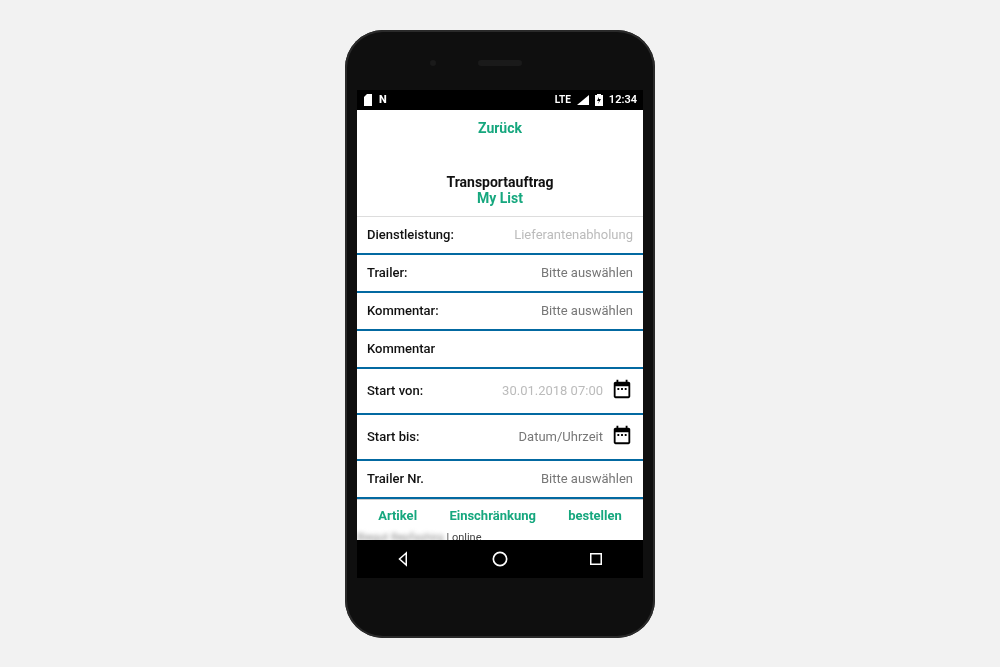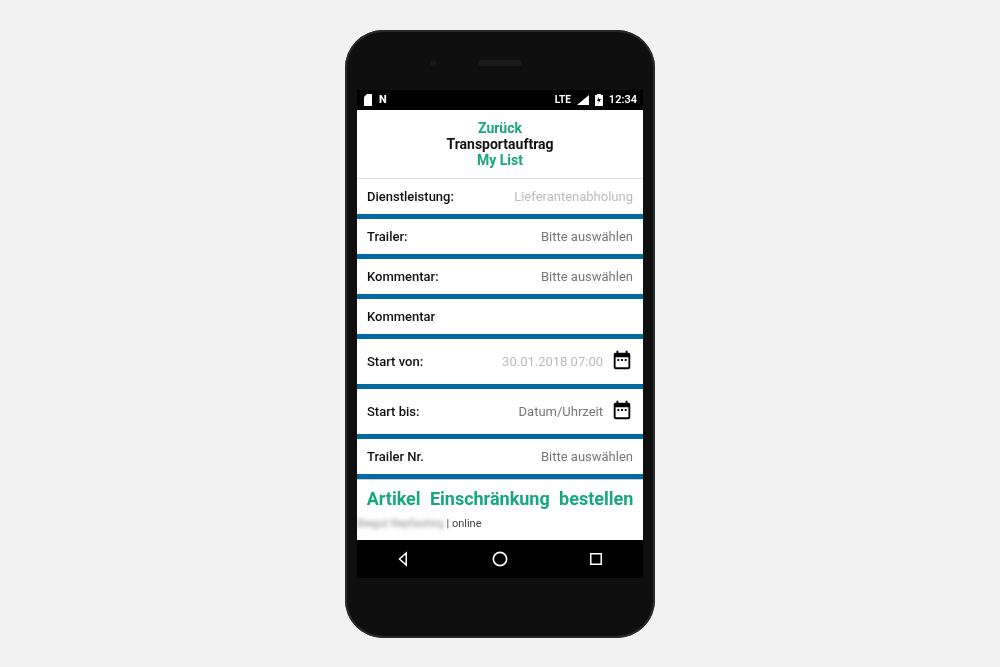--- a/index.html
+++ b/index.html
@@ -63,43 +63,43 @@
     display: flex;
     align-items: center;
     justify-content: space-between;
     padding: 10px 10px;
     border-bottom: 1px solid #ddd;
     font-size: 14px;
     font-weight: 700;
     flex-direction: column;
   }
   .app-header .link { color: #16a77e; cursor: pointer; }
-  .app-header .title { color: #111; }
+  .app-header .title { color: #111; margin-top: 38px; }
   
   .content { flex: 1; overflow: hidden; display: flex; flex-direction: column; }
   .row {
     display: flex;
     align-items: center;
     justify-content: space-between;
     padding: 10px 10px;
-    border-bottom: 5px solid #0369a1;
+    border-bottom: 2px solid #0369a1;
     font-size: 13px;
     min-height: 38px;
   }
   .row.tall { min-height: 56px; align-items: flex-start; }
   .row .label { color: #111; font-weight: 500; }
   .row .value { color: #bbb; text-align: right; flex: 1; margin-left: 10px; }
   .row .value.dark { color: #777; }
   .cal-icon { margin-left: 8px; flex-shrink: 0; }
   
   .tabbar {
     display: flex;
     justify-content: space-around;
     padding: 8px 5px 2px 5px;
-    font-size: 18px;
+    font-size: 13px;
     font-weight: 700;
     color: #16a77e;
     border-top: 1px solid #ccc;
   }
   .tabbar div { cursor: pointer; }
   .footer {
     text-align: left;
     font-size: 11px;
     padding: 6px 0;
     color: #444;

